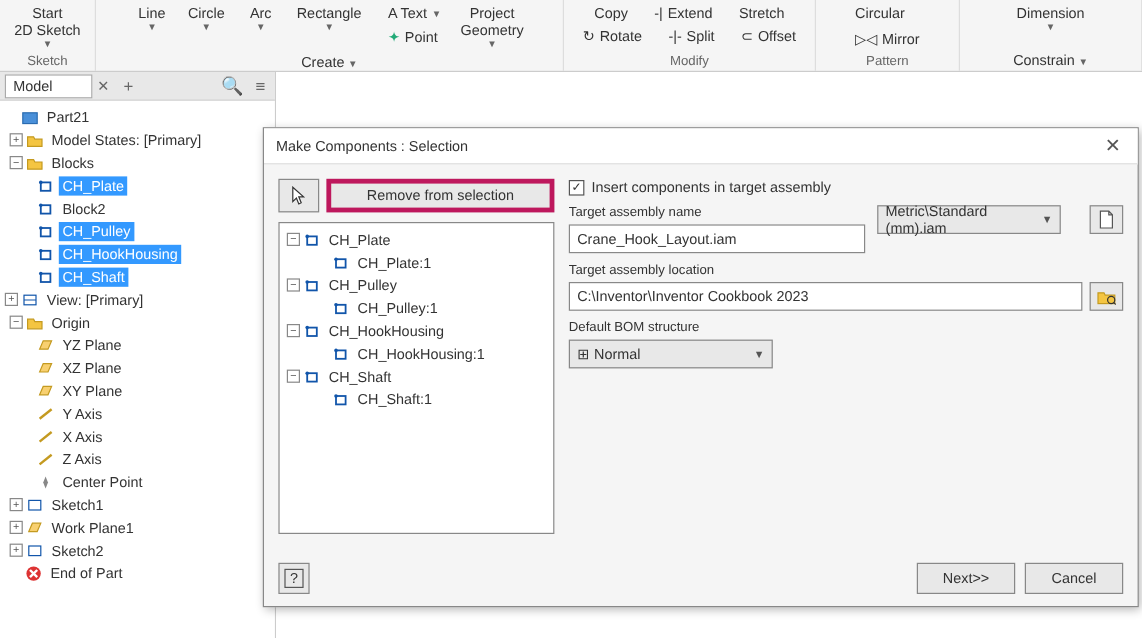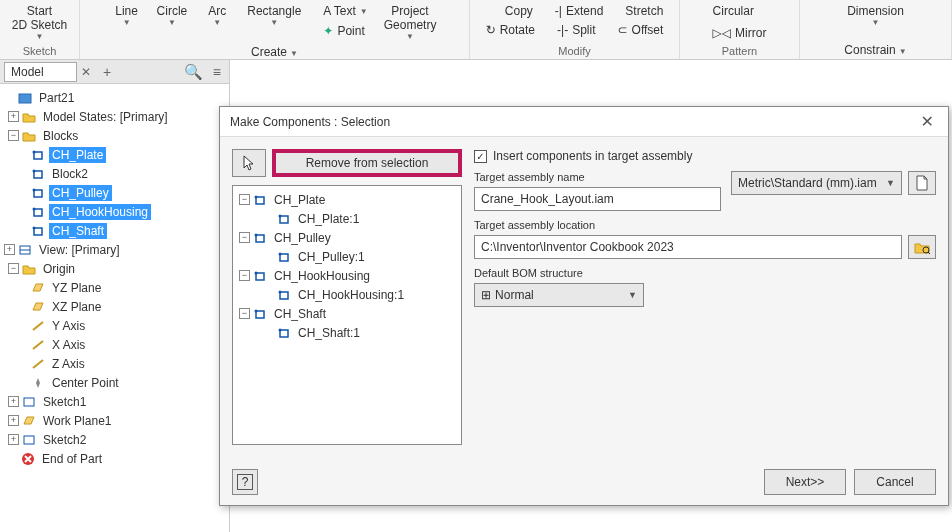--- a/index.html
+++ b/index.html
@@ -98,21 +98,21 @@
       </div>
       <div class="ribbon-item" style="color:#aaa">
           <span style="white-space:pre;text-align:center">Project
 Geometry</span>
           <span class="dd">▼</span>
         </div>
     </div>
     <div class="ribbon-label"><span>Create</span> <span class="dd">▼</span></div>
   </div>
   <div class="ribbon-group" style="width:210px">
-    <div class="ribbon-items" style="flex-direction:column;align-items:flex-end;gap:1px;color:#aaa">
+    <div class="ribbon-items" style="flex-direction:column;align-items:center;gap:1px;color:#aaa">
       <div style="display:flex;gap:10px">
         <div class="ribbon-item-h">
             <span>Copy</span>
           </div>
         <div class="ribbon-item-h">
             <span>-| </span>
             <span>Extend</span>
           </div>
         <div class="ribbon-item-h">
             <span>Stretch</span>
@@ -276,20 +276,28 @@
             <span class="ic">
               <svg width="14" height="12">
                 <path d="M2 9 L5 2 L12 2 L9 9 Z" fill="#f8d070" stroke="#c49a20"></path>
               </svg>
             </span>
             <span class="lbl">XZ Plane</span>
           </div>
           <div class="tree-row" style="padding-left:28px">
             <span class="ic">
               <svg width="14" height="12">
+                <path d="M2 9 L5 2 L12 2 L9 9 Z" fill="#f8d070" stroke="#c49a20"></path>
+              </svg>
+            </span>
+            <span class="lbl">XY Plane</span>
+          </div>
+          <div class="tree-row" style="padding-left:28px">
+            <span class="ic">
+              <svg width="14" height="12">
                 <line x1="2" y1="10" x2="12" y2="2" stroke="#c49a20" stroke-width="2"></line>
               </svg>
             </span>
             <span class="lbl">Y Axis</span>
           </div>
           <div class="tree-row" style="padding-left:28px">
             <span class="ic">
               <svg width="14" height="12">
                 <line x1="2" y1="10" x2="12" y2="2" stroke="#c49a20" stroke-width="2"></line>
               </svg>
@@ -458,21 +466,21 @@
         <span>Insert components in target assembly</span>
       </div>
       <div class="field-row">
         <div class="field" style="flex:1">
           <label>Target assembly name</label>
           <div class="txt">
               <span>Crane_Hook_Layout.iam</span>
             </div>
         </div>
         <div class="field" style="width:205px">
-          <div style="display:flex;gap:6px">
+          <div style="display:flex;gap:24px">
             <div class="combo" style="flex:1">
                 <span>Metric\Standard (mm).iam</span>
                 <span class="arr">▼</span>
               </div>
             <div class="icon-btn">
                 <svg width="14" height="16">
                   <path d="M2 1 h7 l3 3 v11 h-10 z M9 1 v3 h3" fill="#fff" stroke="#555"></path>
                 </svg>
               </div>
           </div>

